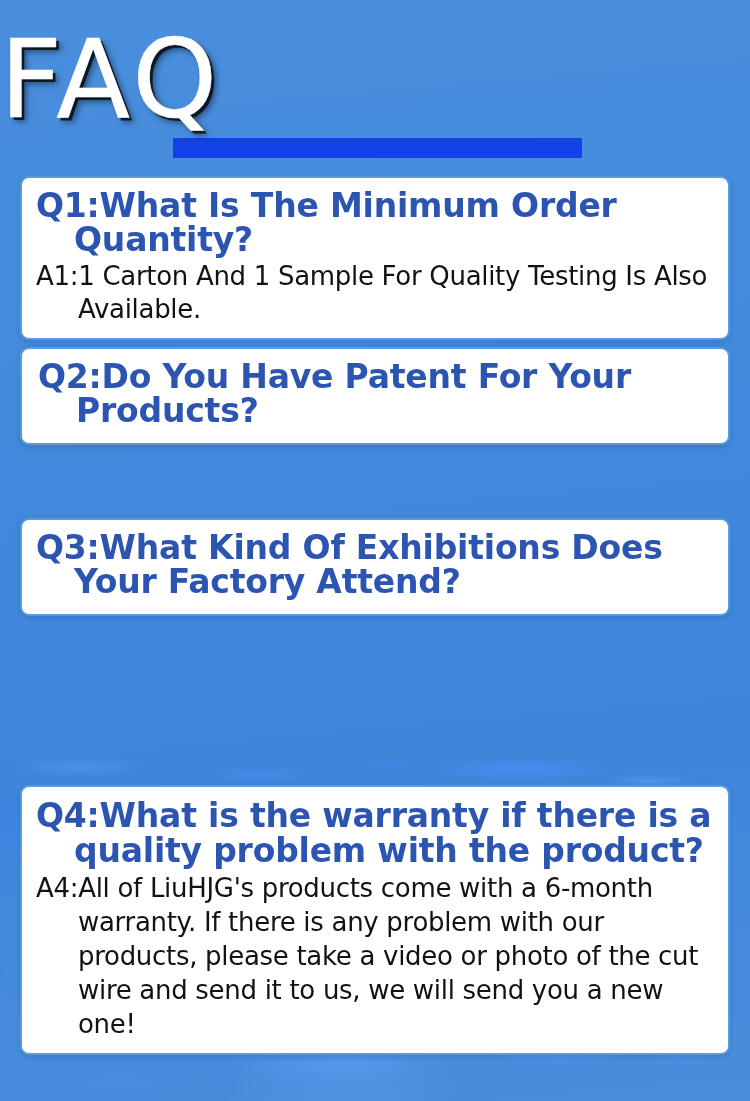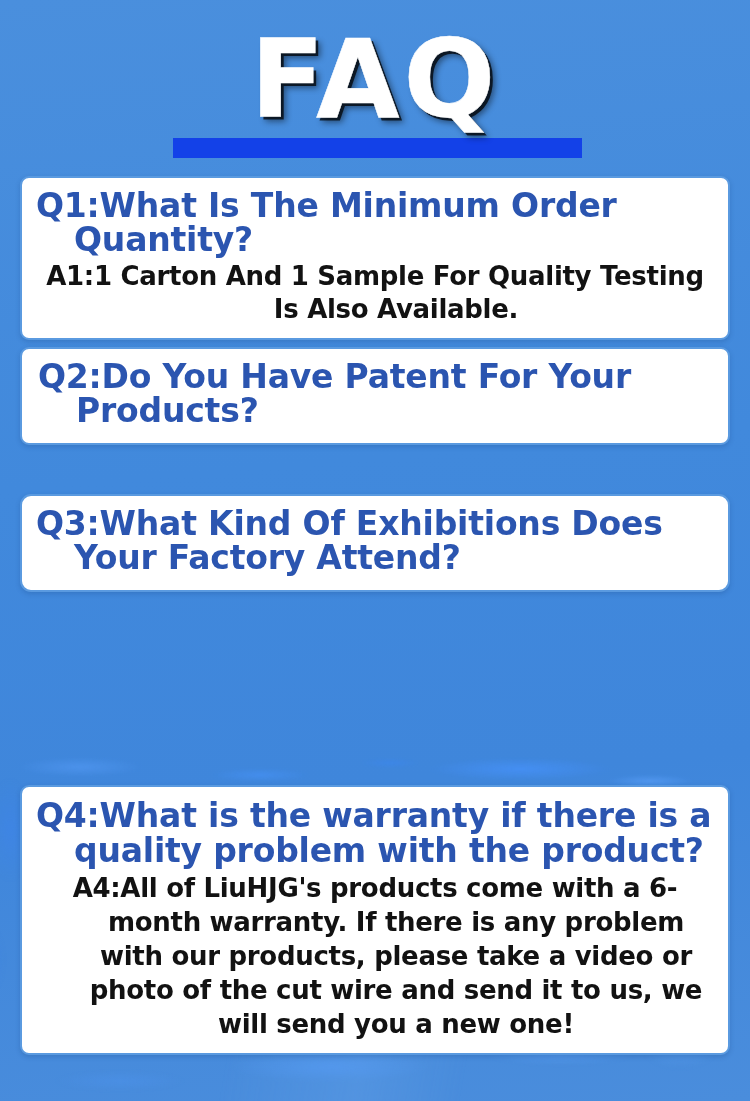--- a/index.html
+++ b/index.html
@@ -87,23 +87,22 @@
     top: 120px;
     width: 409px;
     height: 20px;
     background: #1341e8;
   }
   .faq-title {
     position: absolute;
     left: 0;
     top: 0;
     width: 750px;
-    text-align: center;
     font-family: "DejaVu Sans", sans-serif;
-    font-weight: bold;
+    font-weight: normal;
     font-size: 108px;
     line-height: 124px;
     letter-spacing: 4px;
     color: #ffffff;
     text-shadow:
       3px 3px 0 rgba(0,0,0,.72),
       5px 5px 6px rgba(0,0,0,.45);
     -webkit-text-stroke: 0.5px #ffffff;
   }
 
@@ -127,30 +126,29 @@
     line-height: 34px;
     color: #2b55b0;
     letter-spacing: -0.2px;
     padding-left: 38px;
     text-indent: -38px;
     margin: 0 0 3px 0;
     white-space: pre-line;
   }
   .a-line {
     font-family: "DejaVu Sans", sans-serif;
-    font-weight: bold;
+    font-weight: normal;
     font-size: 26px;
     line-height: 33px;
     color: #121212;
     letter-spacing: -0.3px;
     padding-left: 42px;
     text-indent: -42px;
     margin: 0;
     white-space: pre-line;
-    text-align: center;
   }
   .card-q4 .q-line { line-height: 35px; }
   .card-q4 .a-line { line-height: 34px; }
 </style>
 </head>
 <body>
 
 <div id="page">
 
   <div class="brush brush-band"></div>
@@ -165,21 +163,21 @@
 
   <div class="card card-q1" style="top:176px;">
     <p class="q-line">Q1:What Is The Minimum Order Quantity?</p>
     <p class="a-line">A1:1 Carton And 1 Sample For Quality Testing Is Also Available.</p>
   </div>
 
   <div class="card card-q2" style="top:347px;padding-left:16px;">
     <p class="q-line">Q2:Do You Have Patent For Your Products?</p>
   </div>
 
-  <div class="card card-q3" style="top:494px;border-radius:11px;">
+  <div class="card card-q3" style="top:518px;">
     <p class="q-line">Q3:What Kind Of Exhibitions Does Your Factory Attend?</p>
   </div>
 
   <div class="card card-q4" style="top:785px;">
     <p class="q-line">Q4:What is the warranty if there is a quality problem with the product?</p>
     <p class="a-line">A4:All of LiuHJG's products come with a 6-month warranty. If there is any problem with our products, please take a video or photo of the cut wire and send it to us, we will send you a new one!</p>
   </div>
 
 </div>
 

